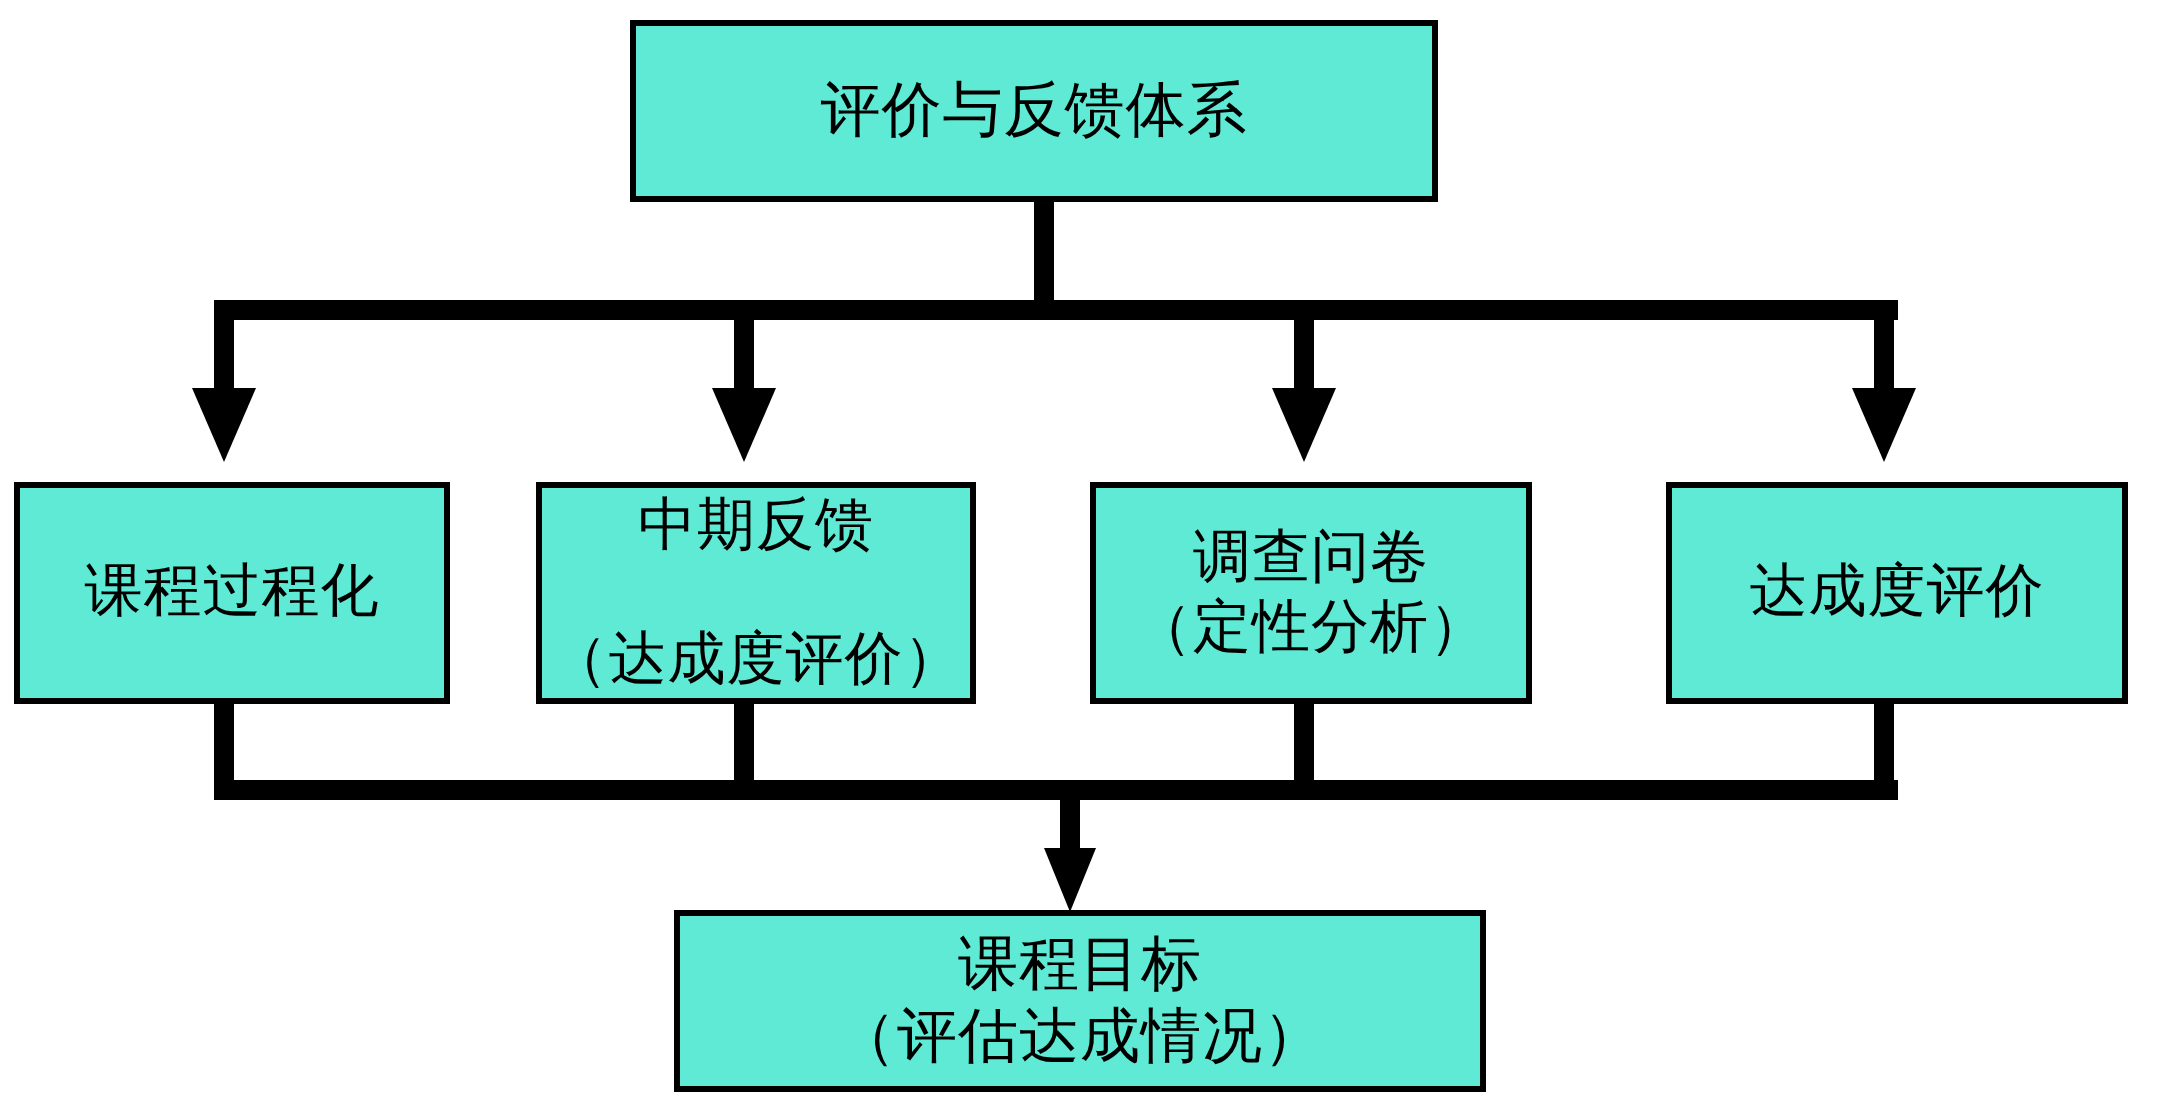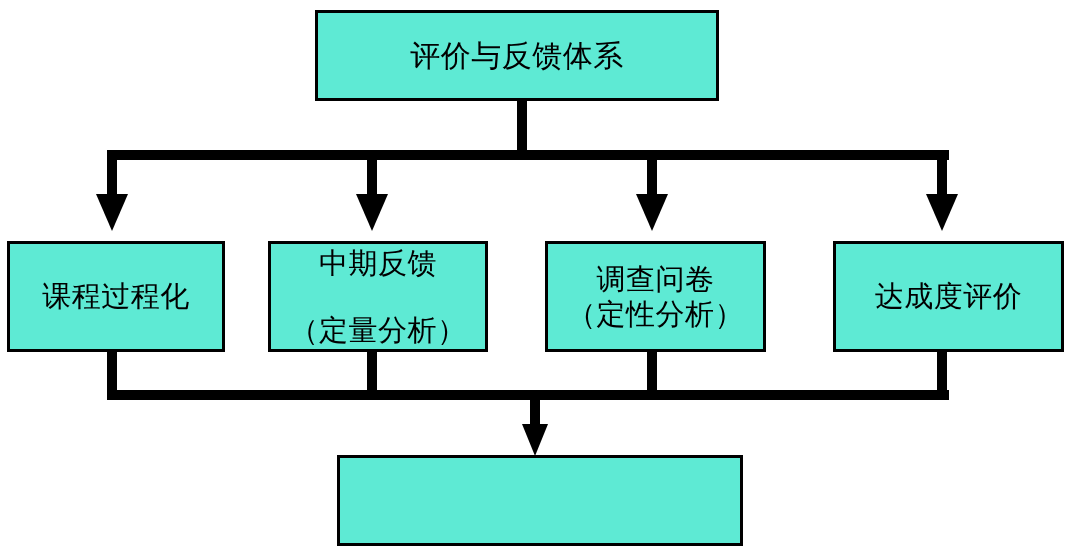--- a/index.html
+++ b/index.html
@@ -108,28 +108,30 @@
   <div class="node top-node">
     <span class="line">评价与反馈体系</span>
   </div>
 
   <div class="node mid-node mid-node-1">
     <span class="line">课程过程化</span>
   </div>
 
   <div class="node mid-node mid-node-2">
     <span class="line">中期反馈</span>
-    <span class="line">（定量分析）</span>
+    <span class="line">（达成度评价）</span>
   </div>
 
   <div class="node mid-node mid-node-3">
     <span class="line">调查问卷</span>
     <span class="line">（定性分析）</span>
   </div>
 
   <div class="node mid-node mid-node-4">
     <span class="line">达成度评价</span>
   </div>
 
   <div class="node bottom-node">
+    <span class="line">课程目标</span>
+    <span class="line">（评估达成情况）</span>
   </div>
 
 </div>
 
 </body></html>

